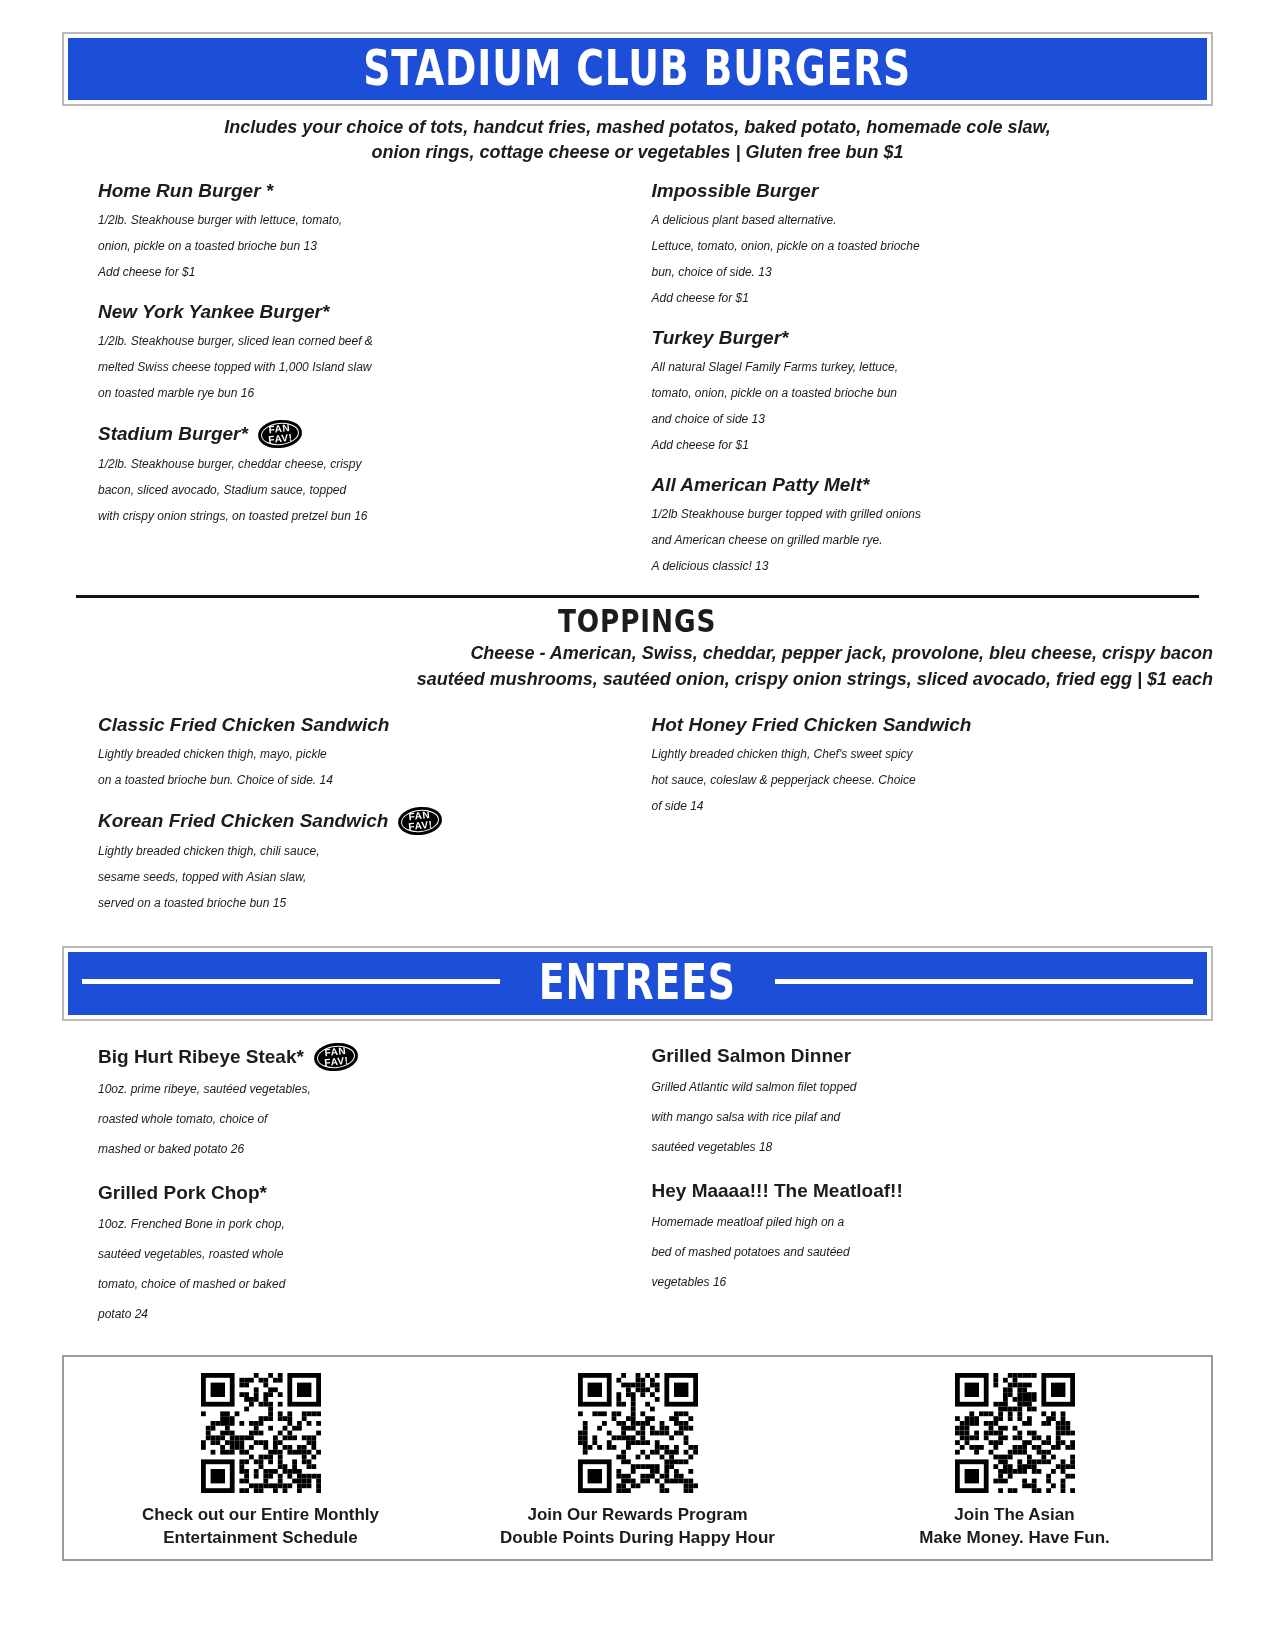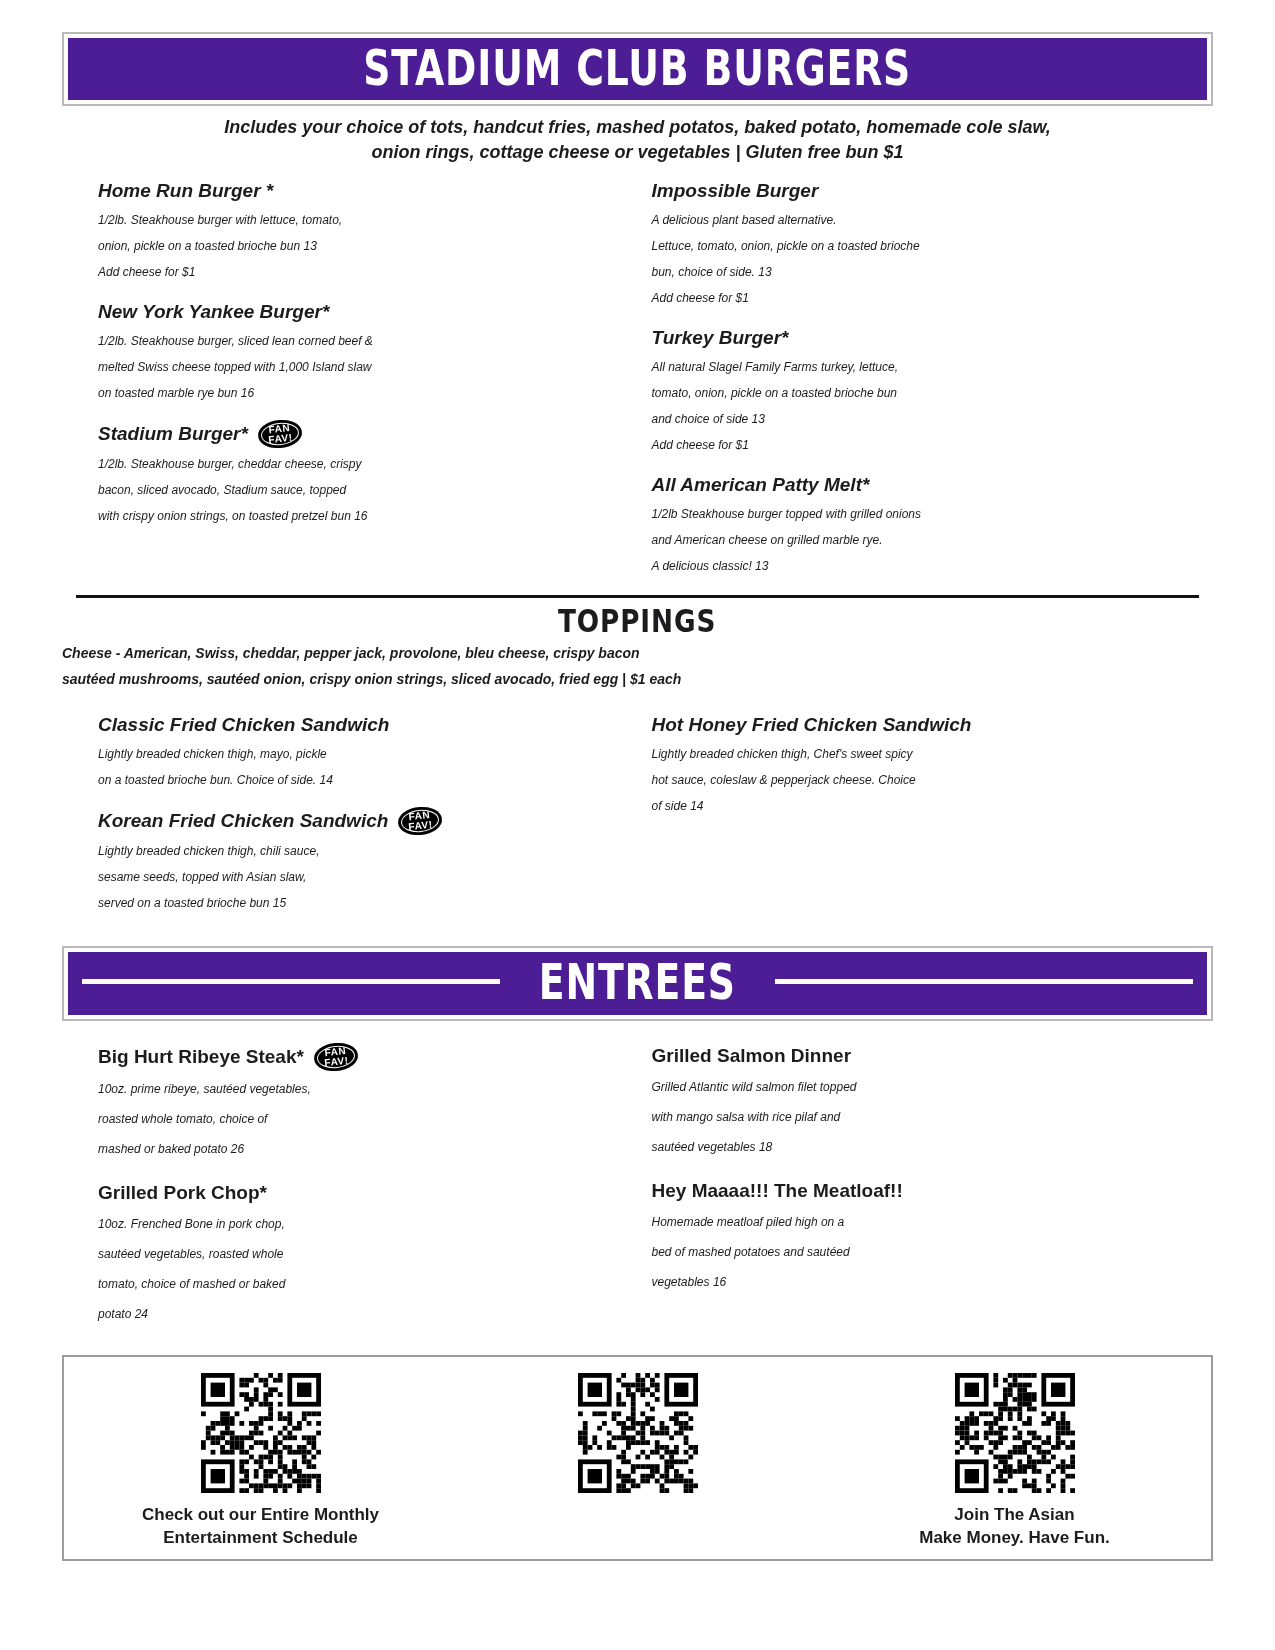--- a/index.html
+++ b/index.html
@@ -5,21 +5,21 @@
   * { margin:0; padding:0; box-sizing:border-box; }
   html,body { background:#ffffff; }
   body {
     width:1275px; height:1650px; overflow:hidden; position:relative;
     font-family:"Liberation Sans", sans-serif; color:#1c1c1e;
   }
   .page { padding:32px 62px 0; }
 
   
   .banner { border:2px solid #b9b9b9; background:#fff; padding:4px; }
-  .banner-black { background:#4c1d95; text-align:center; padding:6px 14px 9px; }
+  .banner-black { background:#1d4ed8; text-align:center; padding:6px 14px 9px; }
   .banner-text {
     display:inline-block; color:#fff; font-weight:bold; font-size:45px; line-height:1.05;
     letter-spacing:1px; transform:scaleX(.84) scaleY(1.1); transform-origin:center;
     font-family:"DejaVu Sans", sans-serif; white-space:nowrap;
   }
   .banner-flex { display:flex; align-items:center; gap:20px; }
   .hline { flex:1; height:5px; background:#ffffff; }
 
   
   .subtitle {
@@ -48,21 +48,21 @@
   
   .rule { height:3px; background:#141414; margin:2px 14px 4px; }
   .toppings-title {
     text-align:center; margin-top:2px;
   }
   .toppings-title span {
     display:inline-block; font-weight:bold; font-size:31px; letter-spacing:1px;
     transform:scaleX(.85) scaleY(1.05); font-family:"DejaVu Sans", sans-serif;
   }
   .toppings-lines {
-    text-align:left; font-style:italic; font-weight:bold; font-size:14px; line-height:26px;
+    text-align:right; font-style:italic; font-weight:bold; font-size:18px; line-height:26px;
     margin-top:2px;
   }
   .section-gap { margin-top:16px; }
 
   
   .qr-box {
     border:2px solid #9c9c9c; margin-top:10px; padding:16px 8px 10px;
     display:flex; justify-content:space-around; align-items:flex-start;
   }
   .qr-cell { display:flex; flex-direction:column; align-items:center; width:350px; }
@@ -692,20 +692,24 @@
             <rect x="4.8" y="4.8" width="24" height="24" fill="#fff"></rect>
             <rect x="9.6" y="9.6" width="14.399999999999999" height="14.399999999999999" fill="#000"></rect>
             <rect x="86.39999999999999" y="0" width="33.6" height="33.6" fill="#000"></rect>
             <rect x="91.2" y="4.8" width="24" height="24" fill="#fff"></rect>
             <rect x="96" y="9.6" width="14.399999999999999" height="14.399999999999999" fill="#000"></rect>
             <rect x="0" y="86.39999999999999" width="33.6" height="33.6" fill="#000"></rect>
             <rect x="4.8" y="91.2" width="24" height="24" fill="#fff"></rect>
             <rect x="9.6" y="96" width="14.399999999999999" height="14.399999999999999" fill="#000"></rect>
           </svg>
         </div>
+      <div class="qr-caption">
+        <span>Join Our Rewards Program</span><br>
+        <span>Double Points During Happy Hour</span>
+      </div>
     </div>
     <div class="qr-cell">
       <div class="qr-code">
           <svg xmlns="http://www.w3.org/2000/svg" viewBox="0 0 120 120">
             <rect width="120" height="120" fill="#fff"></rect>
             <rect x="38.4" y="0" width="4.8" height="4.8" fill="#000"></rect>
             <rect x="52.8" y="0" width="4.8" height="4.8" fill="#000"></rect>
             <rect x="57.599999999999994" y="0" width="4.8" height="4.8" fill="#000"></rect>
             <rect x="62.4" y="0" width="4.8" height="4.8" fill="#000"></rect>
             <rect x="67.2" y="0" width="4.8" height="4.8" fill="#000"></rect>

